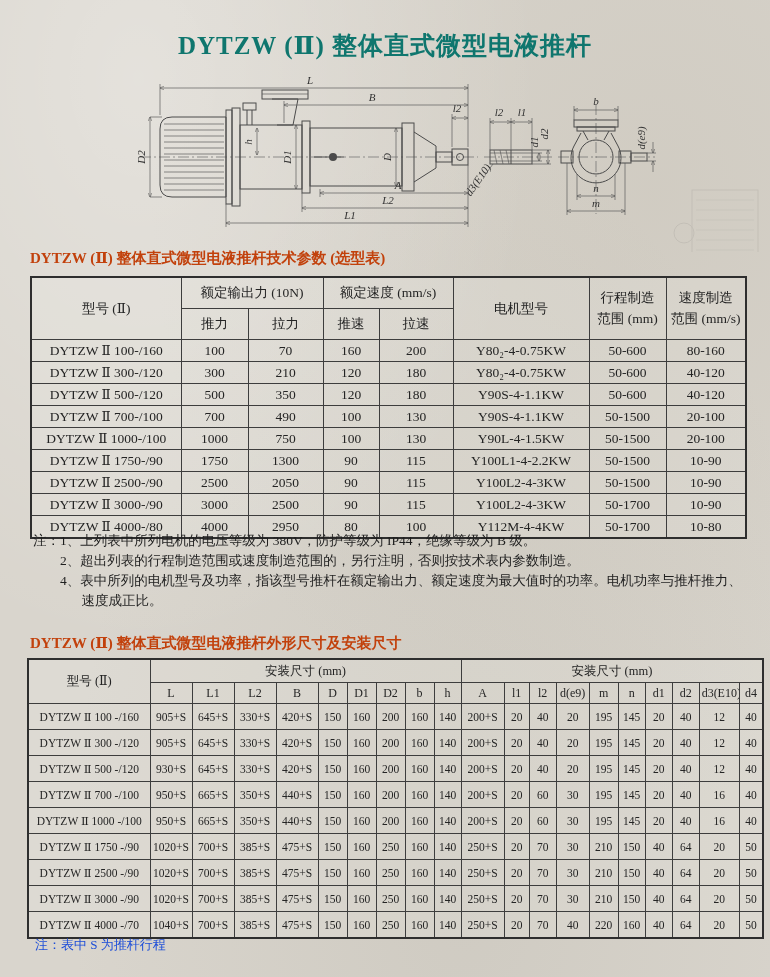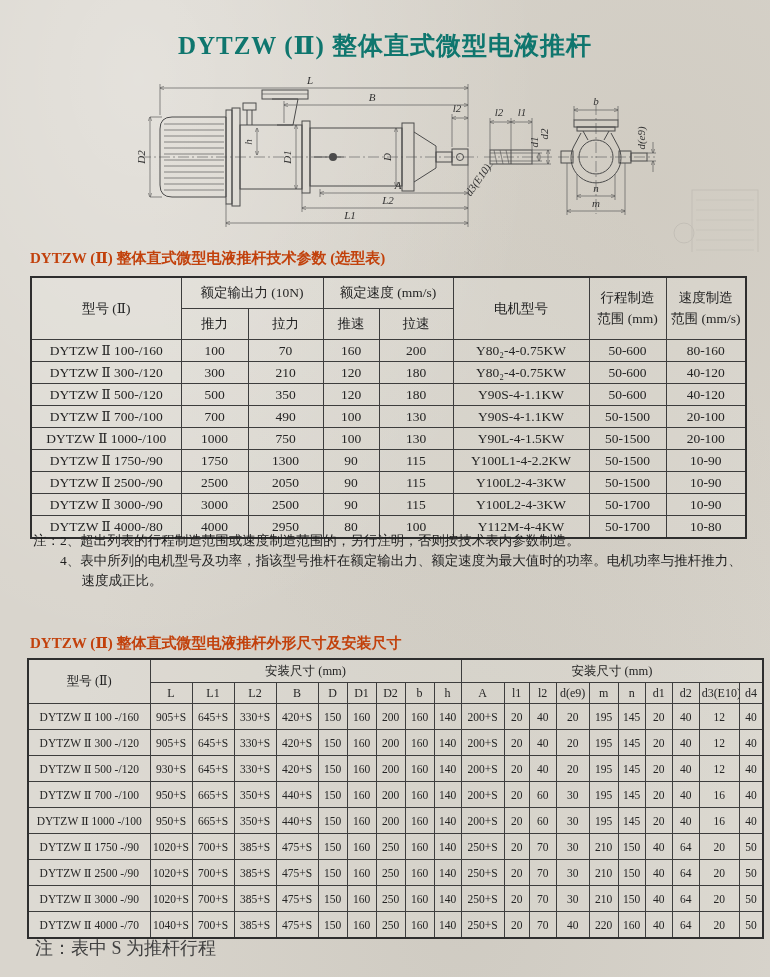--- a/index.html
+++ b/index.html
@@ -33,21 +33,21 @@
   .tbl1 thead tr:nth-child(2) th{height:30px;}
   .tbl1 tbody td{height:21px;}
   .tbl2{top:658px;left:27px;width:736px;font-size:11.5px;}
   .tbl2 thead tr:nth-child(1) th{height:22px;font-size:12.5px;}
   .tbl2 thead tr:nth-child(2) th{height:20px;font-size:12px;}
   .tbl2 tbody td{height:25px;}
   .pre{white-space:pre-line;line-height:1.5;}
   .notes{position:absolute;top:531px;left:33px;width:712px;font-size:13.5px;line-height:20px;display:flex;color:#1f1f1f;}
   .notes-label{flex:0 0 auto;}
   .note-item{padding-left:1.6em;text-indent:-1.6em;}
-  .footnote{position:absolute;top:936px;left:35px;font-size:18px;color:#404040;}
+  .footnote{position:absolute;top:936px;left:35px;font-size:13px;color:#1d4ed8;}
 </style>
 </head>
 <body>
 
 <div class="page">
 
   <h1 class="title">DYTZW (Ⅱ) 整体直式微型电液推杆</h1>
 
   <div class="diagram">
     <svg width="770" height="180" viewBox="0 0 770 180">
@@ -314,20 +314,21 @@
           <td>Y112M-4-4KW</td>
           <td>50-1700</td>
           <td>10-80</td>
         </tr>
       </tbody>
   </table>
 
   <div class="notes">
     <div class="notes-label">注：</div>
     <div class="notes-items">
+        <div class="note-item">1、上列表中所列电机的电压等级为 380V，防护等级为 IP44，绝缘等级为 B 级。</div>
         <div class="note-item">2、超出列表的行程制造范围或速度制造范围的，另行注明，否则按技术表内参数制造。</div>
         <div class="note-item">4、表中所列的电机型号及功率，指该型号推杆在额定输出力、额定速度为最大值时的功率。电机功率与推杆推力、速度成正比。</div>
       </div>
   </div>
 
   <div class="sec-title t2">DYTZW (Ⅱ) 整体直式微型电液推杆外形尺寸及安装尺寸</div>
 
   <table class="tbl tbl2">
     <colgroup>
       <col style="width:122px">

